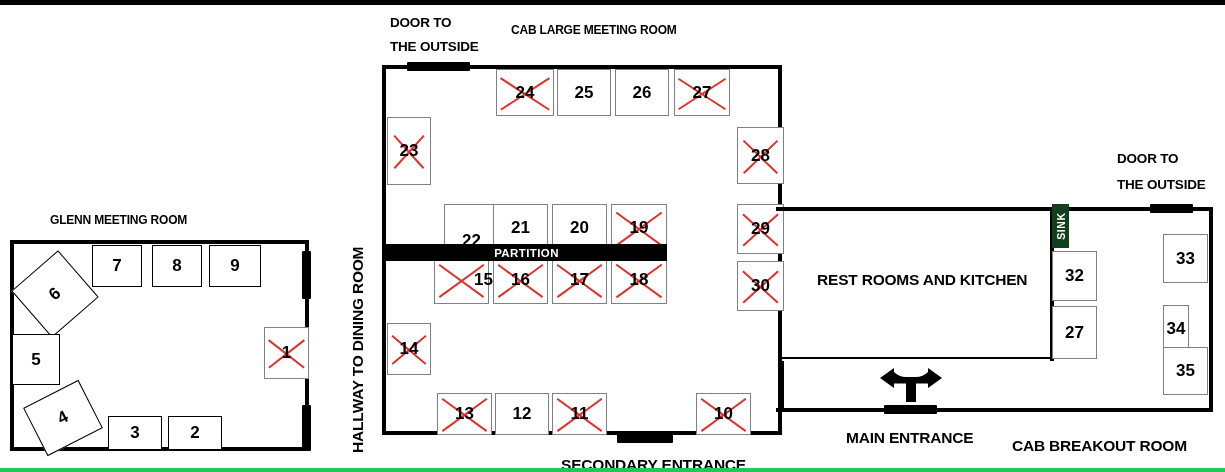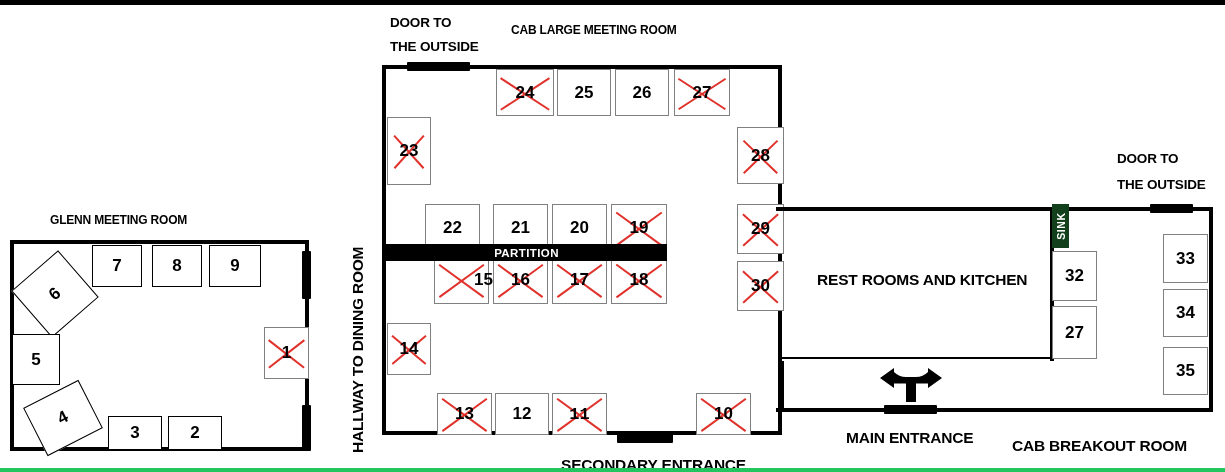--- a/index.html
+++ b/index.html
@@ -194,21 +194,21 @@
   </div>
 
   <div class="tbl x" style="--ang:48deg;left:387px;top:112px;width:44px;height:68px;">
     <span class="num">23</span>
   </div>
 
   <div class="tbl x" style="--ang:40deg;left:387px;top:318px;width:44px;height:52px;justify-content:center;">
     <span class="num">14</span>
   </div>
 
-  <div class="tbl" style="left:425px;top:199px;width:55px;height:48px;">
+  <div class="tbl" style="left:444px;top:199px;width:55px;height:48px;align-items:flex-end;">
     <span class="num">22</span>
   </div>
   <div class="tbl" style="left:493px;top:199px;width:55px;height:48px;">
     <span class="num">21</span>
   </div>
   <div class="tbl" style="left:552px;top:199px;width:55px;height:48px;">
     <span class="num">20</span>
   </div>
   <div class="tbl x" style="--ang:36deg;left:611px;top:199px;width:56px;height:48px;">
     <span class="num">19</span>
@@ -230,21 +230,21 @@
   <div class="partition" style="left:386px;top:239px;width:281px;height:17px;">
     <span>PARTITION</span>
   </div>
 
   <div class="tbl x" style="--ang:36deg;left:437px;top:388px;width:55px;height:42px;">
     <span class="num">13</span>
   </div>
   <div class="tbl" style="left:495px;top:388px;width:54px;height:42px;">
     <span class="num">12</span>
   </div>
-  <div class="tbl x" style="--ang:36deg;left:552px;top:388px;width:55px;height:42px;font-family:Liberation Mono, monospace;">
+  <div class="tbl x" style="--ang:36deg;left:552px;top:388px;width:55px;height:42px;">
     <span class="num">11</span>
   </div>
   <div class="tbl x" style="--ang:36deg;left:696px;top:388px;width:55px;height:42px;">
     <span class="num">10</span>
   </div>
 
   <div class="tbl x" style="--ang:44deg;left:737px;top:122px;width:47px;height:57px;">
     <span class="num">28</span>
   </div>
   <div class="tbl x" style="--ang:42deg;left:737px;top:199px;width:47px;height:50px;">
@@ -278,21 +278,21 @@
 
   <div class="door door-h" style="left:884px;top:400px;width:53px;"></div>
 
   <svg class="entry-arrow" style="left:876px;top:363px;" width="70" height="36" viewBox="0 0 70 36">
     <path d="M18 4 L18 0 L4 10 L18 20 L18 15.5 L30 15.5 L30 34 L40 34 L40 15.5 L52 15.5 L52 20 L66 10 L52 0 L52 4 Q47 9 40 9 L30 9 Q23 9 18 4 Z" fill="#000"></path>
   </svg>
 
   <div class="tbl" style="left:1163px;top:229px;width:45px;height:49px;">
     <span class="num">33</span>
   </div>
-  <div class="tbl" style="left:1163px;top:284px;width:45px;height:48px;">
+  <div class="tbl" style="left:1163px;top:300px;width:26px;height:48px;">
     <span class="num">34</span>
   </div>
   <div class="tbl" style="left:1163px;top:342px;width:45px;height:48px;">
     <span class="num">35</span>
   </div>
 
   <div class="wall wall-h" style="left:776px;top:202px;width:8px;"></div>
   <div class="wall wall-h" style="left:776px;top:403px;width:8px;"></div>
 
 </div>

